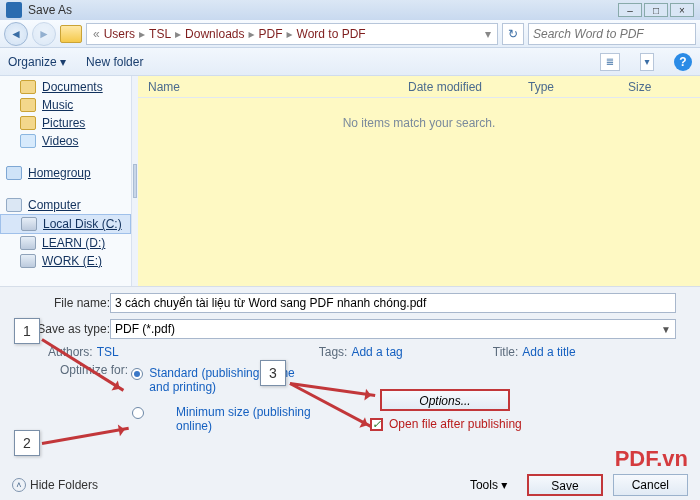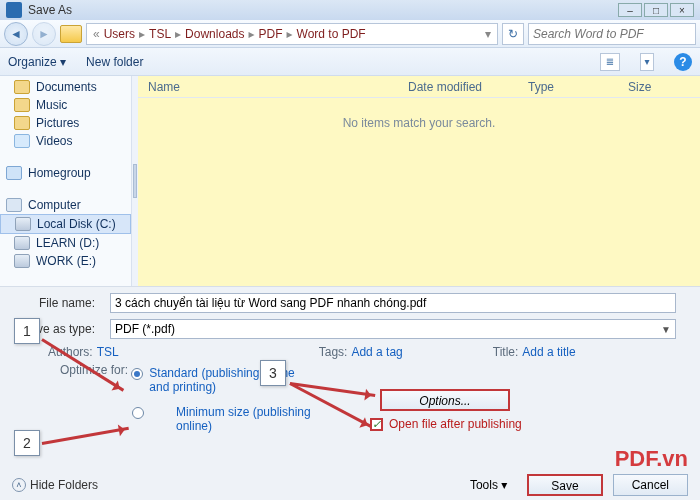--- a/index.html
+++ b/index.html
@@ -21,38 +21,38 @@
 .searchbox input { border: none; outline: none; width: 100%; font-style: italic; color: #888; }
 
 .toolbar { height: 28px; background: linear-gradient(#f2f7fd,#e4edf8); border-bottom: 1px solid #d0dcec; display: flex; align-items: center; padding: 0 8px; gap: 20px; }
 .toolbar .btn { color: #1a3e6e; cursor: default; display: flex; align-items: center; gap: 4px; }
 .toolbar .spacer { flex: 1; }
 .toolbar .tbicon { width: 20px; height: 18px; border: 1px solid #b7c6da; background: #fff; display:flex; align-items:center; justify-content:center; color:#3b6ea5; font-size:10px;}
 .toolbar .help { width: 18px; height: 18px; border-radius: 50%; background: #2b8be6; color: #fff; display:flex; align-items:center; justify-content:center; font-weight:bold;}
 
 .middle { display: flex; height: 210px; }
 .sidebar { width: 132px; border-right: 1px solid #d8e1ee; background: #f7fafd; position: relative; padding: 2px 0; overflow:hidden;}
-.sidebar .item { display: flex; align-items: center; gap: 6px; padding: 2px 6px 2px 14px; color: #11315d; white-space: nowrap; }
+.sidebar .item { display: flex; align-items: center; gap: 6px; padding: 2px 6px 2px 20px; color: #11315d; white-space: nowrap; text-decoration: underline; }
 .sidebar .item.sel { background: #d7e6f9; border: 1px solid #9fc0ea; }
 .sidebar .item.head { padding-left: 6px; font-weight: normal; margin-top: 14px; }
 .ico { width: 16px; height: 14px; background: #f3d78b; border: 1px solid #caa336; border-radius: 2px; }
 .ico.drive { background: linear-gradient(#e6eef7,#bccadd); border-color:#8fa2b9;}
 .ico.net { background: #cfe3f8; border-color:#7ea7d4;}
 .ico.vid { background:#d7eafc; border-color:#8bb6e0;}
 .ico.comp { background:#dbe7f4; border-color:#93aac5;}
 .splitter { width: 6px; background: #eef3fa; display:flex; align-items:center; justify-content:center;}
 .gripper { width:4px; height:34px; background:#c9d6e8; border:1px solid #a9bcd4;}
 .filepane { flex: 1; background: #fef9c3; position: relative; }
 .colhead { height: 22px; border-bottom: 1px solid #e2e8f1; display: flex; align-items: center; color: #4b6b8f; }
 .colhead div { padding: 0 10px; }
 .empty { text-align: center; color: #7a8a9c; margin-top: 18px; }
 
 .bottom { border-top: 1px solid #d6dee9; background: #eef2f7; padding: 6px 10px 4px 10px; position: relative; height: 214px;}
 .row { display: flex; align-items: center; margin-bottom: 6px; }
-.lbl { width: 100px; text-align: right; padding-right: 15px; color: #333; }
+.lbl { width: 100px; text-align: right; padding-right: 0; color: #333; }
 .field { flex: 1; }
 .txtinput { width: 566px; height: 20px; border: 1px solid #a8b7cc; background: #fff; padding: 0 4px; }
 .combo { width: 566px; height: 20px; border: 1px solid #a8b7cc; background: #fff; display: flex; align-items: center; padding: 0 4px; justify-content: space-between; }
 .combo .dd { color:#555; font-size:10px;}
 .metarow { display: flex; gap: 30px; margin: 6px 0 4px 38px; }
 .metarow .k { color: #5b6b7c; margin-right: 4px; }
 .metarow .v { color: #1560c0; }
 .optgrp { margin-left: 60px; margin-top: 2px; }
 .radio { display: flex; align-items: flex-start; gap: 6px; margin: 3px 0; }
 .radiodot { width: 12px; height: 12px; border-radius: 50%; border: 1px solid #6d88a7; background: #fff; margin-top: 2px; display:flex; align-items:center; justify-content:center;}

